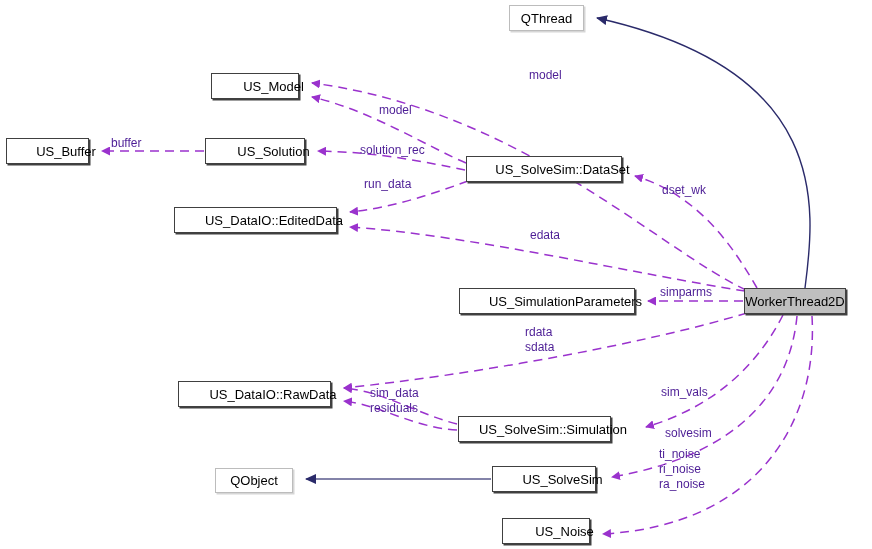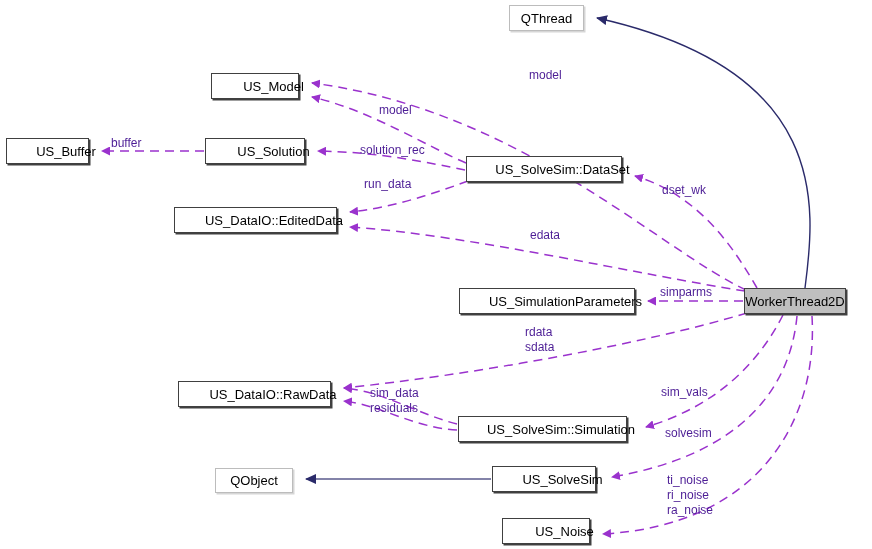--- a/index.html
+++ b/index.html
@@ -138,21 +138,21 @@
   </div>
 
   <div class="node-box kind-focus" style="left:744px;top:288px;width:102px;height:26px;">
     <span>WorkerThread2D</span>
   </div>
 
   <div class="node-box kind-internal" style="left:178px;top:381px;width:153px;height:26px;">
     <span>US_DataIO::RawData</span>
   </div>
 
-  <div class="node-box kind-internal" style="left:458px;top:416px;width:169px;height:26px;">
+  <div class="node-box kind-internal" style="left:458px;top:416px;width:153px;height:26px;">
     <span>US_SolveSim::Simulation</span>
   </div>
 
   <div class="node-box kind-external" style="left:215px;top:468px;width:78px;height:25px;">
     <span>QObject</span>
   </div>
 
   <div class="node-box kind-internal" style="left:492px;top:466px;width:104px;height:26px;">
     <span>US_SolveSim</span>
   </div>
@@ -180,17 +180,17 @@
   <div class="edge-label" style="left:525px;top:325px;">rdata
 sdata</div>
 
   <div class="edge-label" style="left:370px;top:386px;">sim_data
 residuals</div>
 
   <div class="edge-label" style="left:661px;top:385px;">sim_vals</div>
 
   <div class="edge-label" style="left:665px;top:426px;">solvesim</div>
 
-  <div class="edge-label" style="left:659px;top:473px;margin-left:8px;">ti_noise
+  <div class="edge-label" style="left:659px;top:447px;">ti_noise
 ri_noise
 ra_noise</div>
 
 </div>
 
 </body></html>

